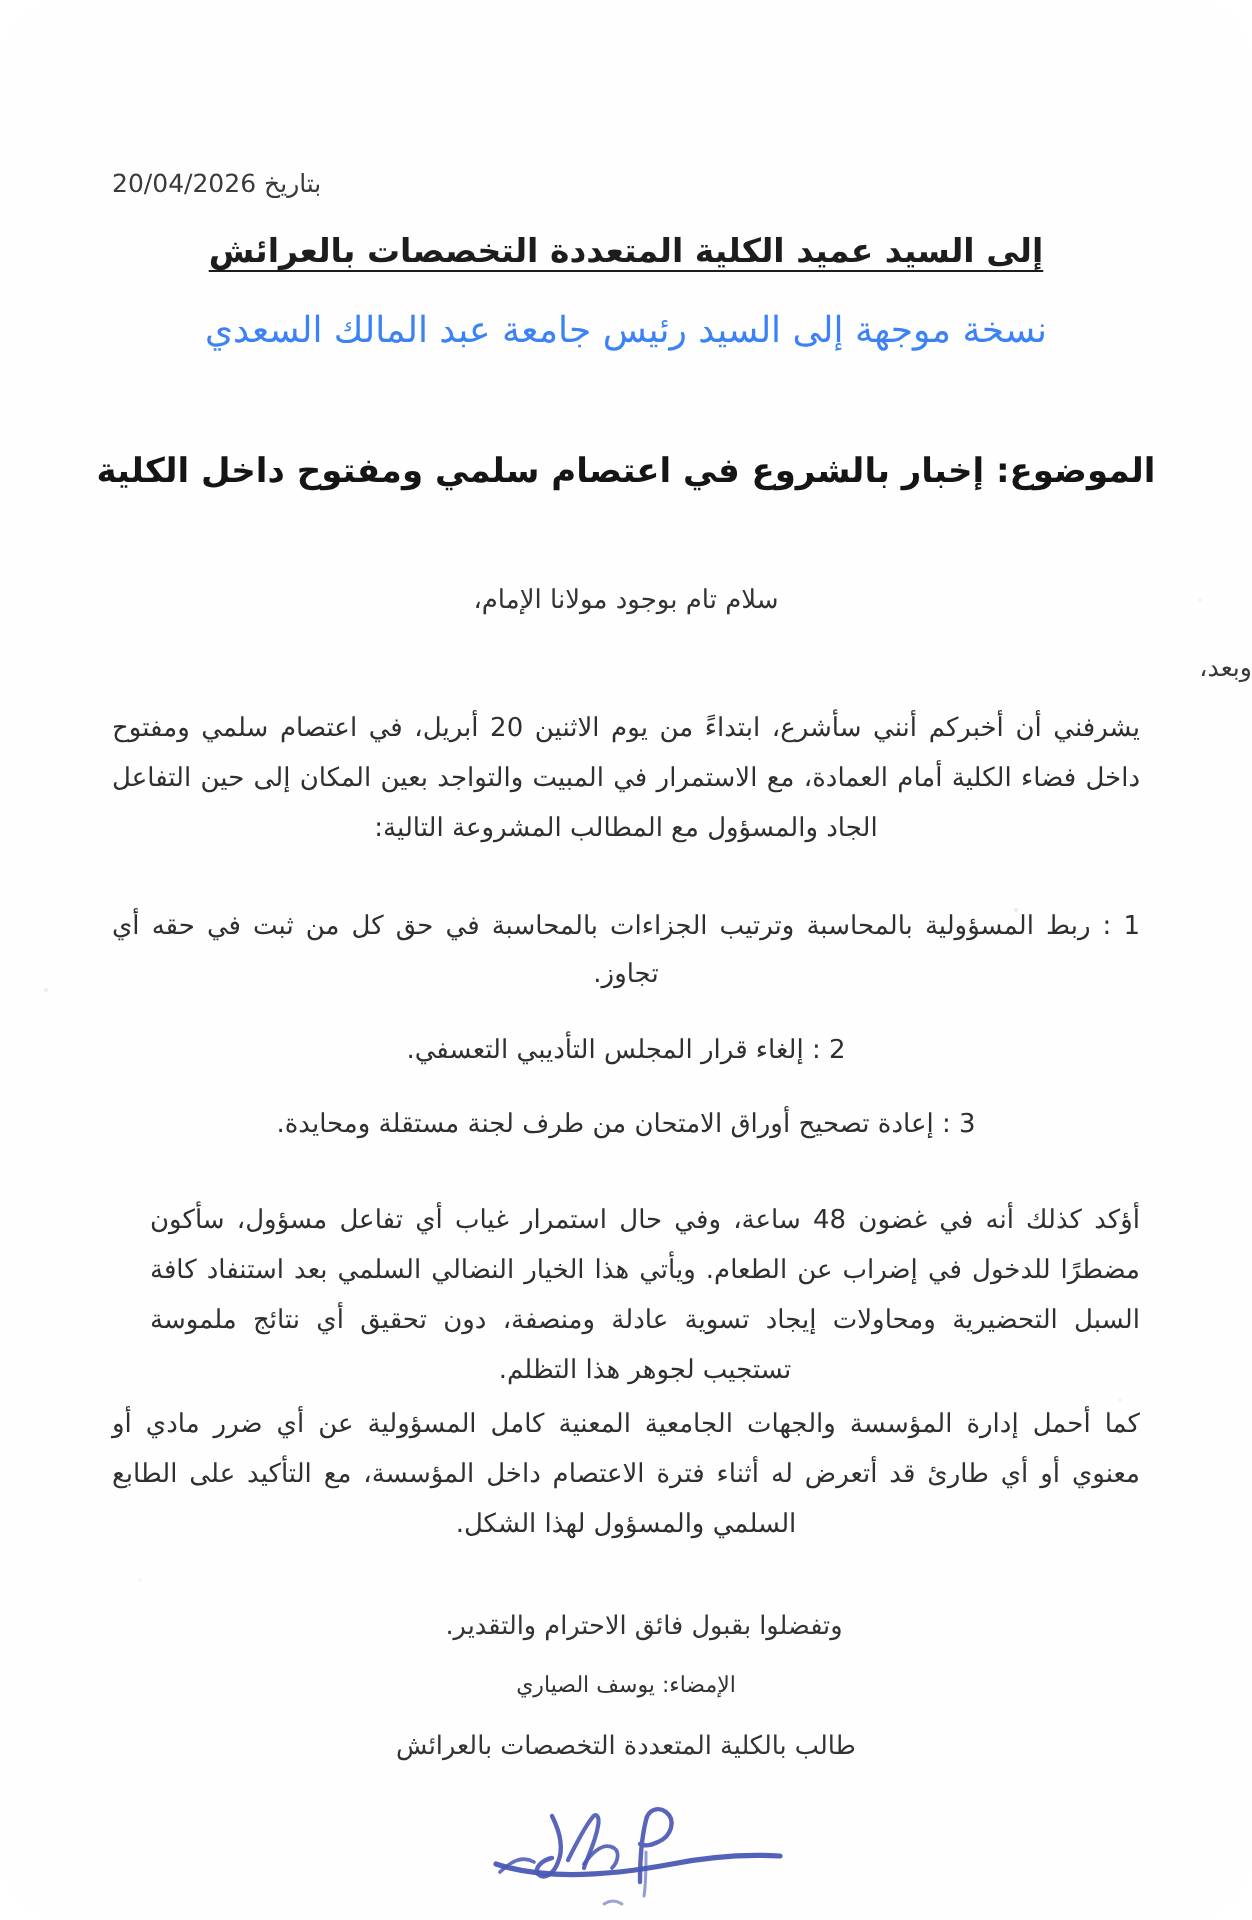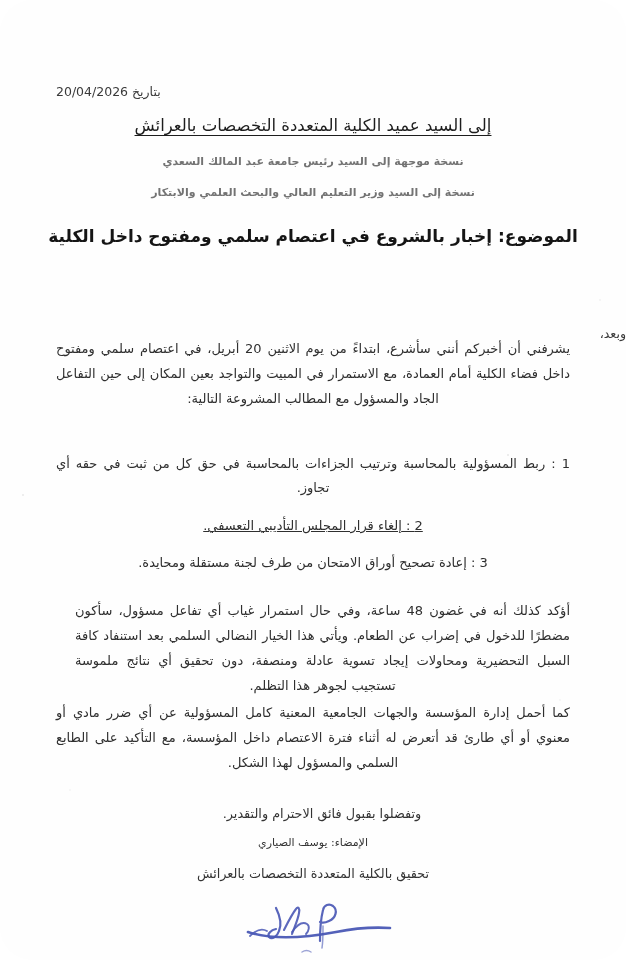--- a/index.html
+++ b/index.html
@@ -57,34 +57,34 @@
   }
   .date-line .dl-inner { display: inline-block; }
 
   
   .addressee {
     position: absolute;
     top: 116px;
     left: 0; right: 0;
     text-align: center;
     font-size: 16.5px;
-    font-weight: normal;
+    font-weight: bold;
     color: #1d1d1d;
     text-decoration: underline;
     text-underline-offset: 4px;
     text-decoration-thickness: 1.4px;
     letter-spacing: .2px;
   }
   .cc-line {
     position: absolute;
     left: 0; right: 0;
     text-align: center;
-    font-size: 11px;
-    font-weight: bold;
-    color: #737373;
+    font-size: 18px;
+    font-weight: normal;
+    color: #3b82f6;
   }
   .cc-1 { top: 155px; }
   .cc-2 { top: 186px; }
 
   .subject {
     position: absolute;
     top: 226px;
     left: 0; right: 0;
     text-align: center;
     font-size: 17px;
@@ -116,41 +116,41 @@
   .para {
     position: absolute;
     left: 56px;
     right: 56px;
     text-align: justify;
     text-align-last: center;
     font-size: 13px;
     line-height: 25px;
     color: #2f2f2f;
   }
-  .para-intro  { top: 336px; }
+  .para-intro  { top: 352px; }
   .para-warn   { top: 598px; margin-left: 19px; }
   .para-resp   { top: 700px; }
 
   
   .demands {
     position: absolute;
     left: 56px;
     right: 56px;
     top: 452px;
   }
   .demand {
     font-size: 13px;
     line-height: 24px;
     color: #2f2f2f;
     text-align: justify;
     text-align-last: center;
     margin: 0;
   }
   .demand-1 { text-align-last: center; }
-  .demand-2 { margin-top: 14px; text-align: right; text-decoration: underline; }
+  .demand-2 { margin-top: 14px; text-align: right; }
   .demand-3 { margin-top: 13px; text-align: left; }
   .demand .num {
     unicode-bidi: isolate;
   }
 
   
   .closing {
     position: absolute;
     top: 806px;
     left: 0; right: 0;
@@ -193,24 +193,24 @@
 
   <div class="scan-noise"></div>
 
   <div class="date-line">
     <span class="dl-inner">بتاريخ 20/04/2026</span>
   </div>
 
   <div class="addressee">إلى السيد عميد الكلية المتعددة التخصصات بالعرائش</div>
 
   <div class="cc-line cc-1">نسخة موجهة إلى السيد رئيس جامعة عبد المالك السعدي</div>
-  <div class="cc-line cc-2">نسخة إلى السيد وزير التعليم العالي والبحث العلمي والابتكار</div>
 
   <div class="subject">الموضوع: إخبار بالشروع في اعتصام سلمي ومفتوح داخل الكلية</div>
 
+  <div class="salutation">سلام تام بوجود مولانا الإمام،</div>
   <div class="after-greeting">وبعد،</div>
 
   <div class="para para-intro">يشرفني أن أخبركم أنني سأشرع، ابتداءً من يوم الاثنين 20 أبريل، في اعتصام سلمي ومفتوح داخل فضاء الكلية أمام العمادة، مع الاستمرار في المبيت والتواجد بعين المكان إلى حين التفاعل الجاد والمسؤول مع المطالب المشروعة التالية:</div>
 
   <div class="demands">
     <p class="demand demand-1">
       <span class="num">1</span><span> : </span><span>ربط المسؤولية بالمحاسبة وترتيب الجزاءات بالمحاسبة في حق كل من ثبت في حقه أي تجاوز.</span>
     </p>
     <p class="demand demand-2">
       <span class="num">2</span><span> : </span><span>إلغاء قرار المجلس التأديبي التعسفي.</span>
@@ -219,21 +219,21 @@
       <span class="num">3</span><span> : </span><span>إعادة تصحيح أوراق الامتحان من طرف لجنة مستقلة ومحايدة.</span>
     </p>
   </div>
 
   <div class="para para-warn">أؤكد كذلك أنه في غضون 48 ساعة، وفي حال استمرار غياب أي تفاعل مسؤول، سأكون مضطرًا للدخول في إضراب عن الطعام. ويأتي هذا الخيار النضالي السلمي بعد استنفاد كافة السبل التحضيرية ومحاولات إيجاد تسوية عادلة ومنصفة، دون تحقيق أي نتائج ملموسة تستجيب لجوهر هذا التظلم.</div>
 
   <div class="para para-resp">كما أحمل إدارة المؤسسة والجهات الجامعية المعنية كامل المسؤولية عن أي ضرر مادي أو معنوي أو أي طارئ قد أتعرض له أثناء فترة الاعتصام داخل المؤسسة، مع التأكيد على الطابع السلمي والمسؤول لهذا الشكل.</div>
 
   <div class="closing">وتفضلوا بقبول فائق الاحترام والتقدير.</div>
   <div class="sig-name">الإمضاء: يوسف الصياري</div>
-  <div class="sig-role">تحقيق بالكلية المتعددة التخصصات بالعرائش</div>
+  <div class="sig-role">طالب بالكلية المتعددة التخصصات بالعرائش</div>
 
   <div class="ink-signature">
     <svg viewBox="0 0 180 62" xmlns="http://www.w3.org/2000/svg" aria-hidden="true">
       <g fill="none" stroke="#4a58b5" stroke-linecap="round" stroke-linejoin="round">
 
         <path d="M16 36 C 40 44, 72 42, 104 36 C 124 32, 142 31, 158 32" stroke-width="2.6" opacity=".95"></path>
 
         <path d="M44 12 C 48 20, 50 28, 47 35 C 45 41, 40 44, 37 41 C 35 38, 39 34, 44 33" stroke-width="2.2" opacity=".92"></path>
 
         <path d="M52 34 C 56 26, 60 18, 64 13 C 66 10, 68 12, 67 17 C 66 24, 62 32, 60 38" stroke-width="2.1" opacity=".9"></path>

